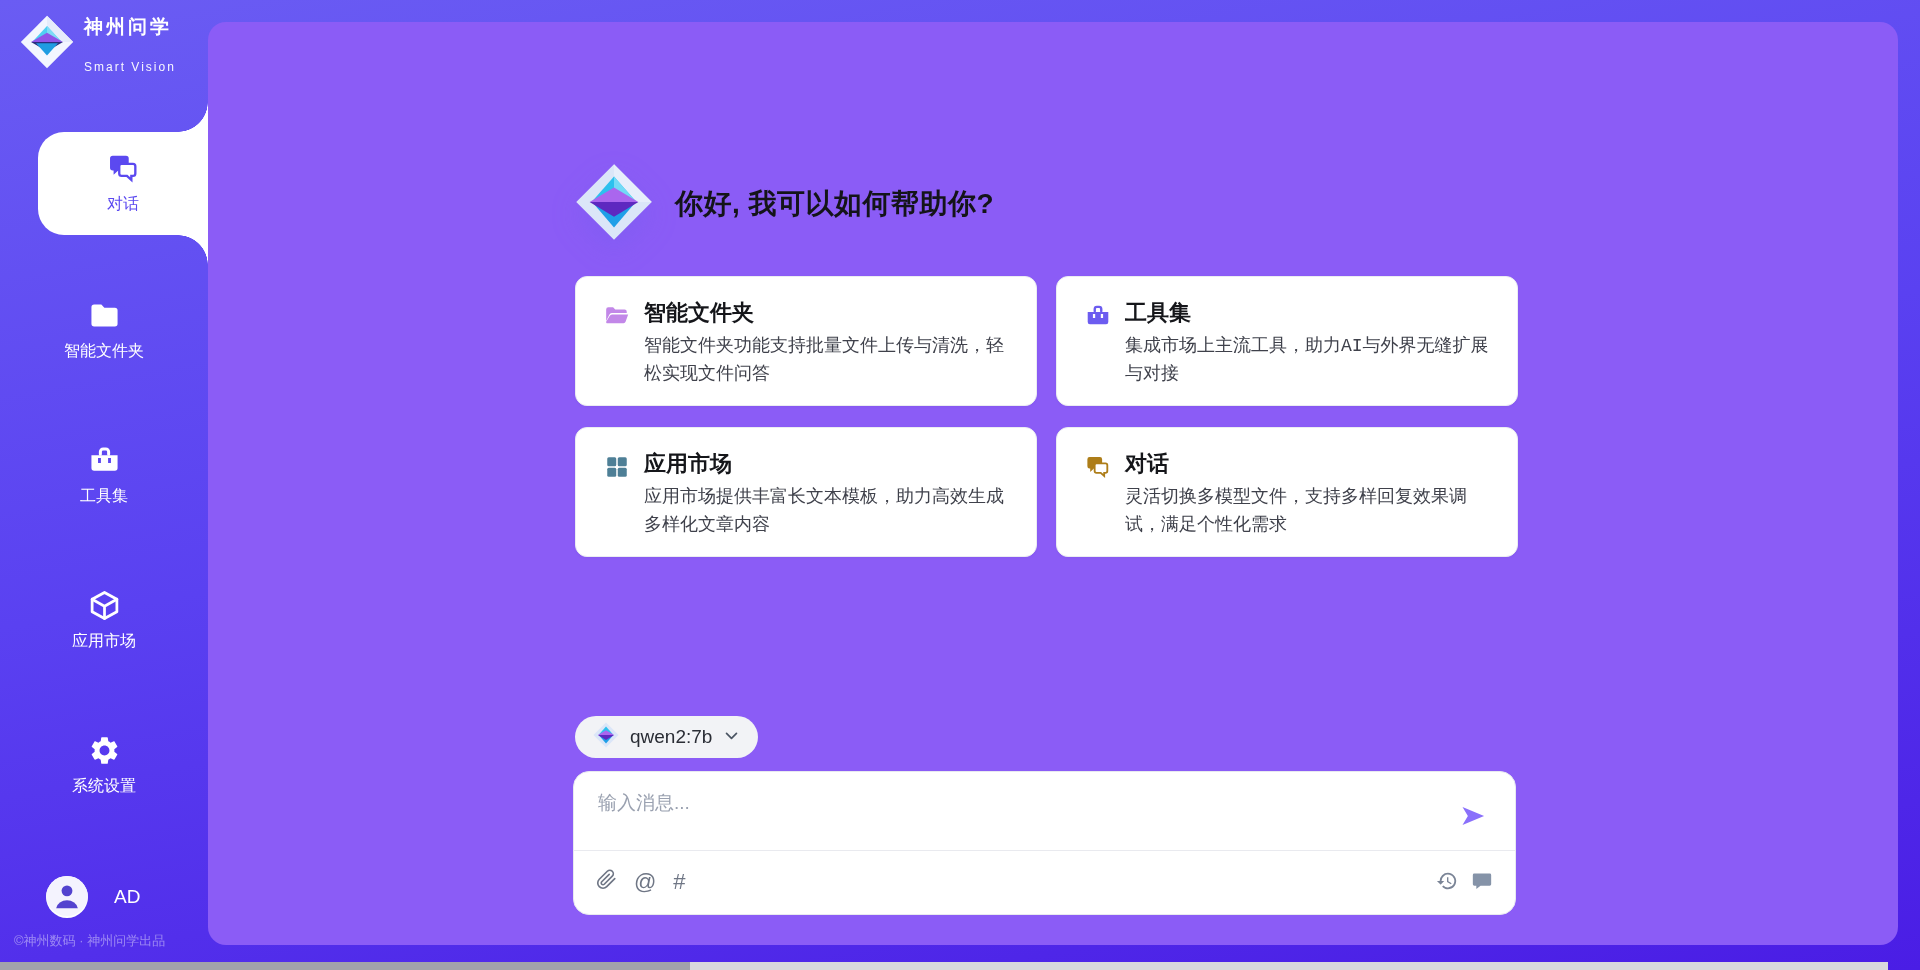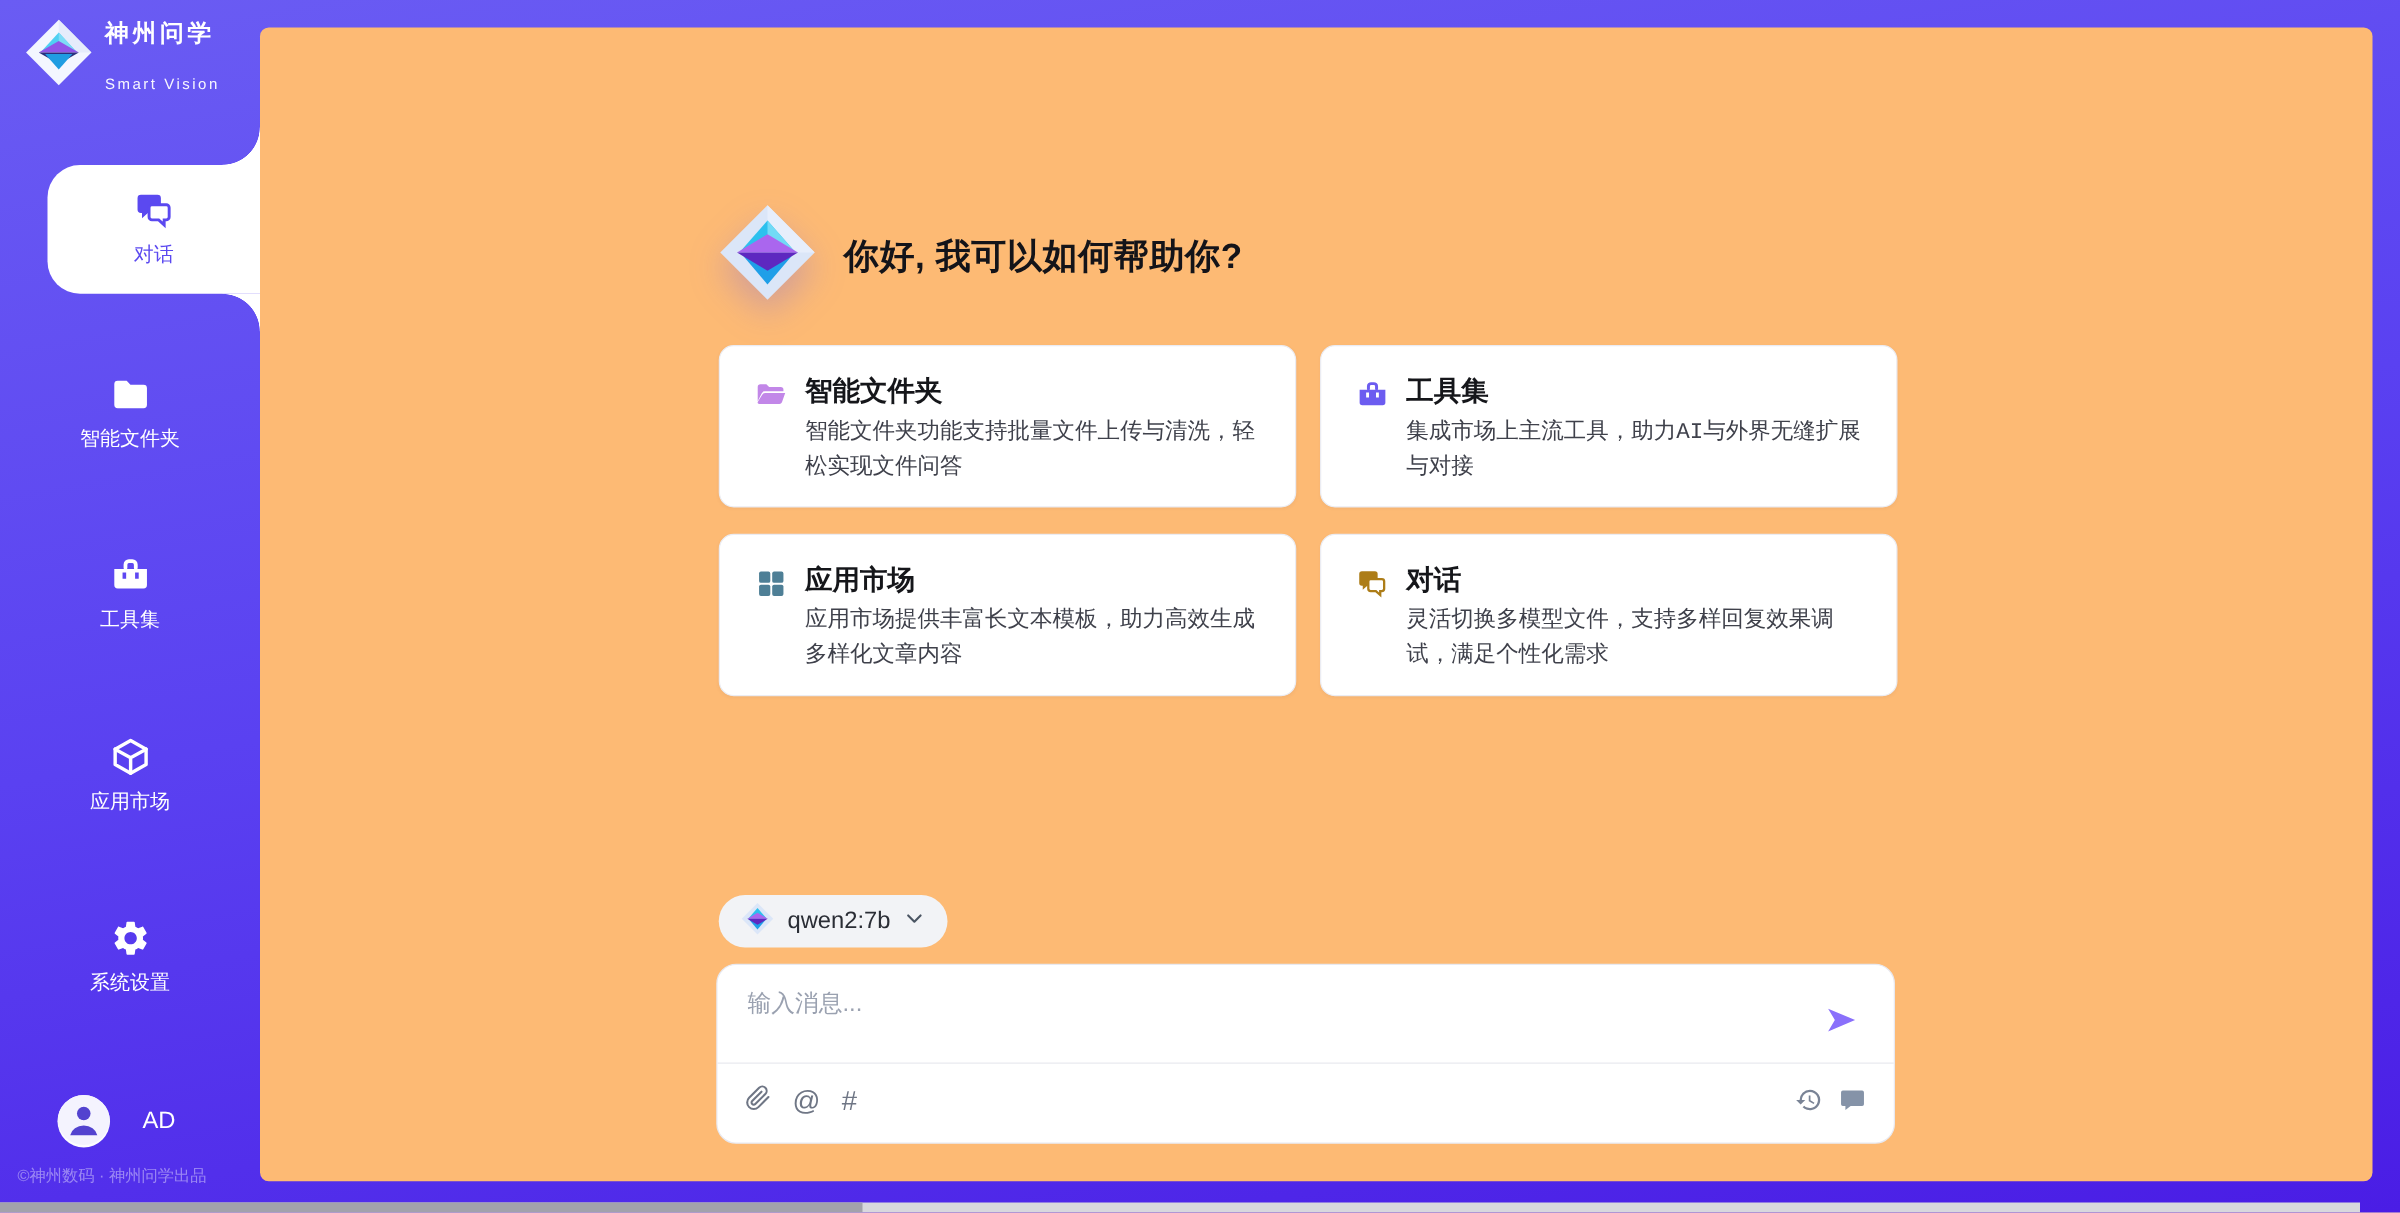--- a/index.html
+++ b/index.html
@@ -38,21 +38,21 @@
   }
 
   .user-row { position:absolute; left:46px; bottom:52px; display:flex; align-items:center; gap:26px; }
   .avatar { width:42px; height:42px; border-radius:50%; background:#fdfdff; display:flex; align-items:center; justify-content:center; overflow:hidden; cursor:pointer; }
   .user-name { color:#fff; font-size:19px; }
   .copyright { position:absolute; left:14px; bottom:20px; color:rgba(255,255,255,.42); font-size:13px; white-space:nowrap; }
 
   
   .panel {
     position:absolute; left:208px; top:22px; right:22px; bottom:25px;
-    background:#fdba74; border-radius:7px;
+    background:#8b5cf6; border-radius:18px;
   }
   .content { position:absolute; left:367px; top:0; width:943px; height:100%; }
 
   .greeting { position:absolute; top:141px; left:0; display:flex; align-items:center; gap:22px; }
   .greeting-logo { filter:drop-shadow(0 12px 14px rgba(110,92,240,.30)); }
   .greeting-text { font-size:28px; font-weight:700; color:#141419; letter-spacing:.5px; }
 
   .cards { position:absolute; top:254px; left:0; display:grid; grid-template-columns:462px 462px; column-gap:19px; row-gap:21px; }
   .card {
     position:relative; height:130px; background:#fff;

